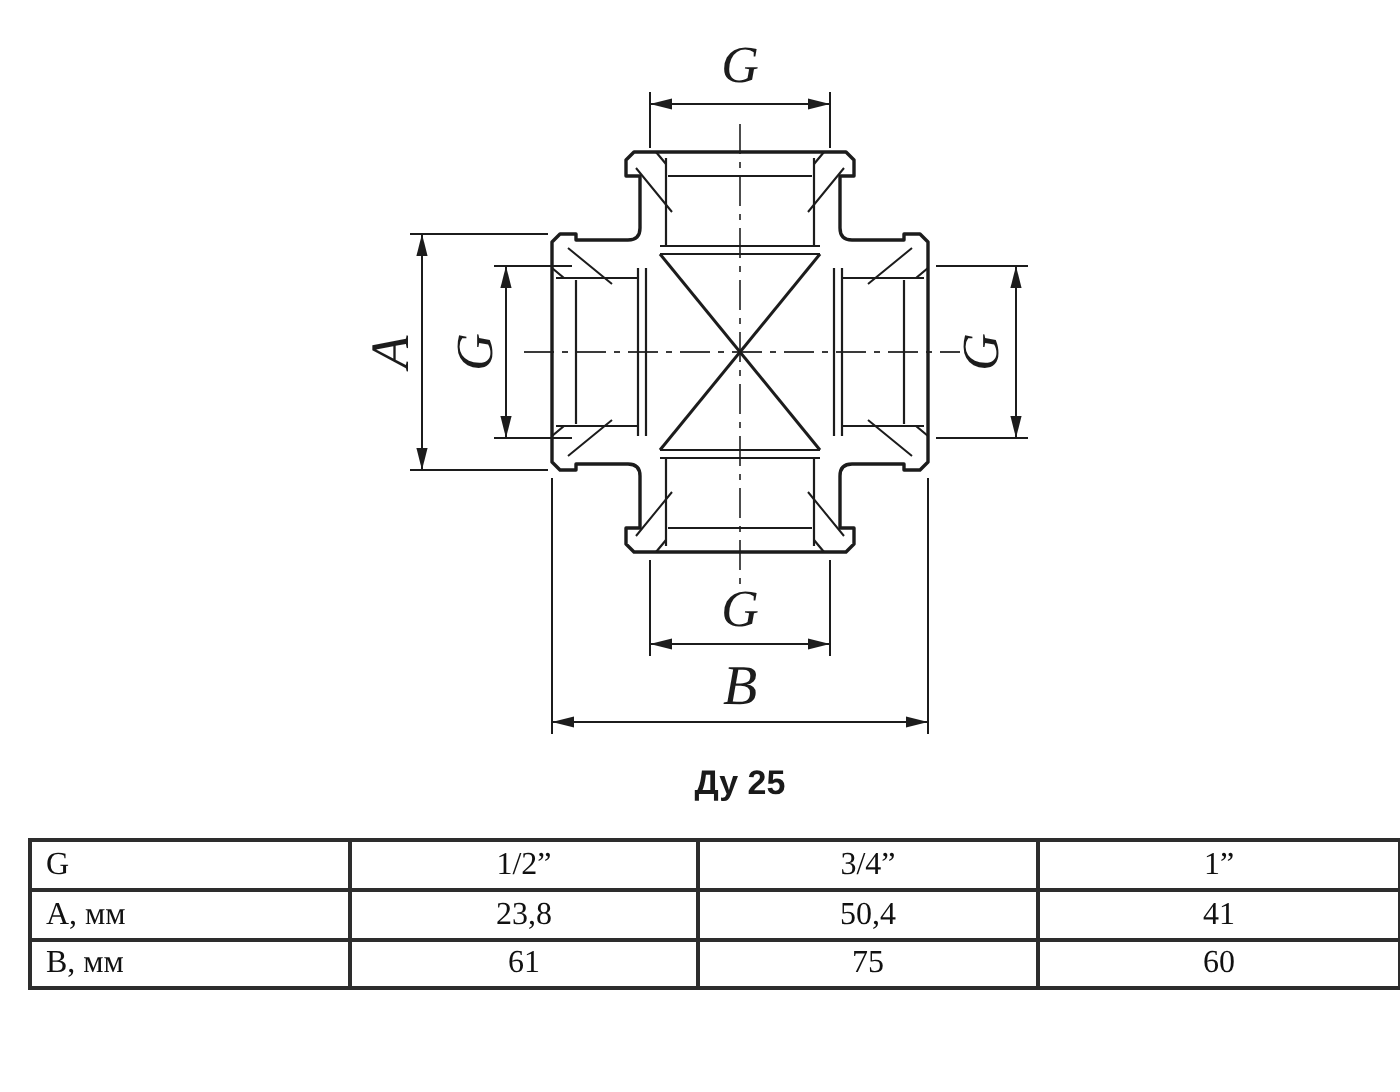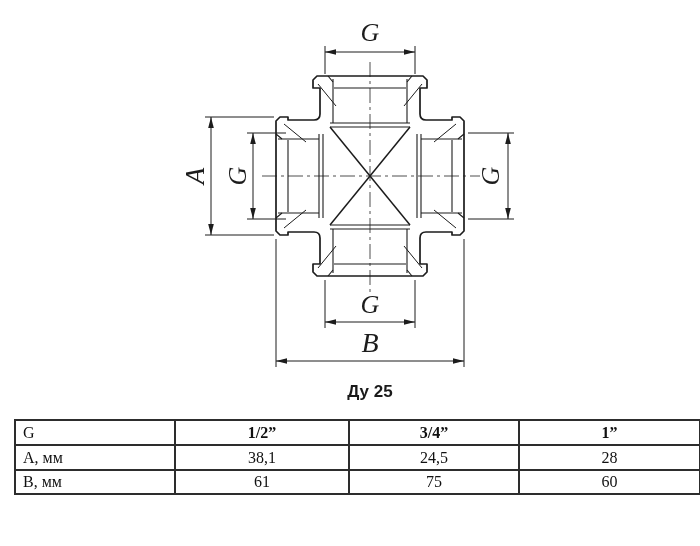--- a/index.html
+++ b/index.html
@@ -39,21 +39,21 @@
     line-height:1.1;
   }
   table.spec td.rowlabel{
     text-align:left;
     padding-left:7px;
   }
   table.spec tr.hdr td{height:23px;}
   table.spec tr.r2 td{height:23px;}
   table.spec tr.r3 td{height:22px;}
   table.spec tr.r4 td{height:33px;vertical-align:top;padding-top:4px;}
-  table.spec tr.hdr td.val{font-weight:bold;}
+  table.spec tr.hdr td.val{font-weight:normal;}
   .c1{width:151px;} .c2{width:172px;} .c3{width:168px;margin-top:20px;} .c4{width:179px;}
 </style>
 </head>
 <body>
 
 <div class="page">
 
   <svg class="drawing-svg" width="700" height="418" viewBox="0 0 700 418">
 
     <g stroke="#3a3a3a" stroke-width="0.9" fill="none" stroke-dasharray="15 4 3 4">
@@ -160,23 +160,23 @@
   <table class="spec">
     <tbody>
       <tr class="hdr">
         <td class="rowlabel c1">G</td>
         <td class="val c2">1/2”</td>
         <td class="val c3">3/4”</td>
         <td class="val c4">1”</td>
       </tr>
       <tr class="r2">
         <td class="rowlabel">А, мм</td>
-        <td>38,1</td>
-        <td>24,5</td>
-        <td>28</td>
+        <td>23,8</td>
+        <td>50,4</td>
+        <td>41</td>
       </tr>
       <tr class="r3">
         <td class="rowlabel">В, мм</td>
         <td>61</td>
         <td>75</td>
         <td>60</td>
       </tr>
     </tbody>
   </table>
 

